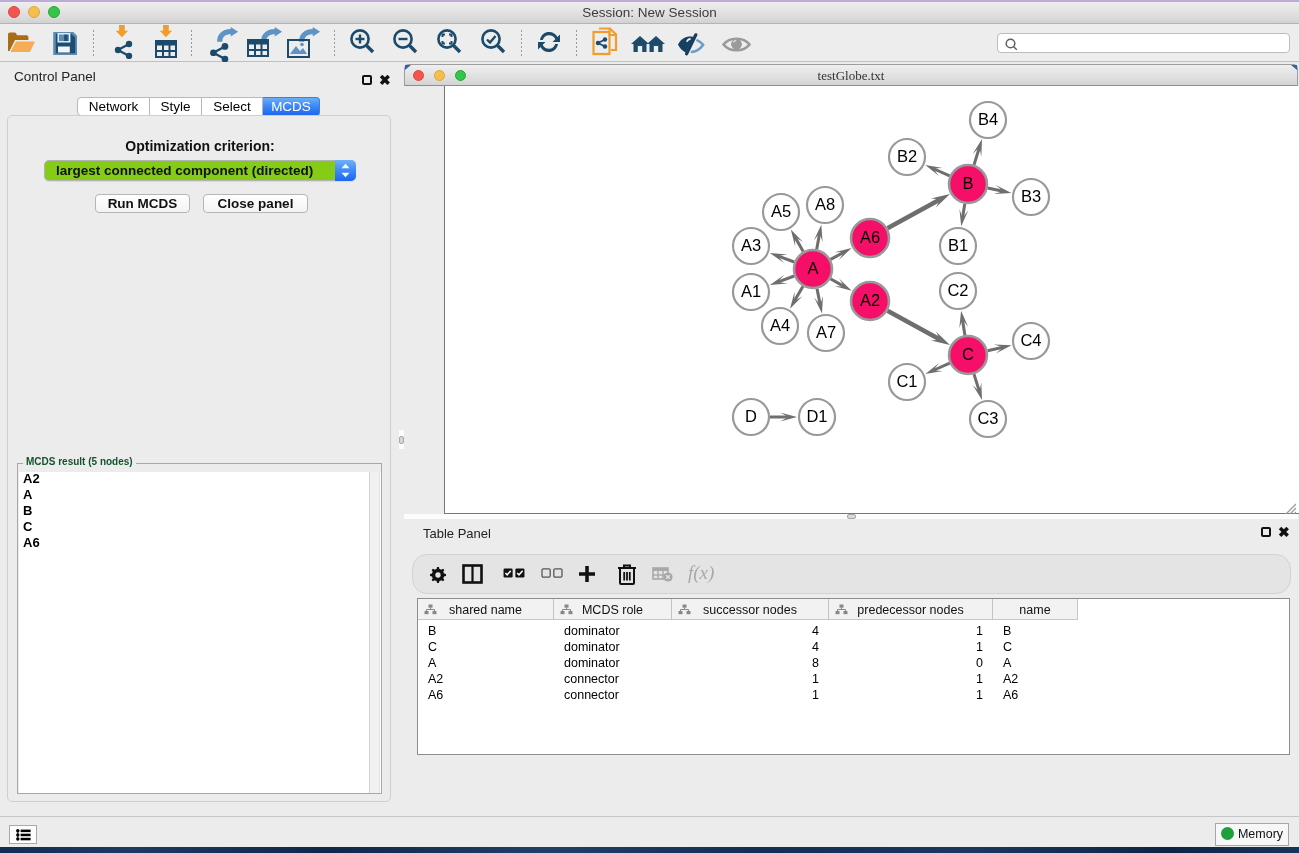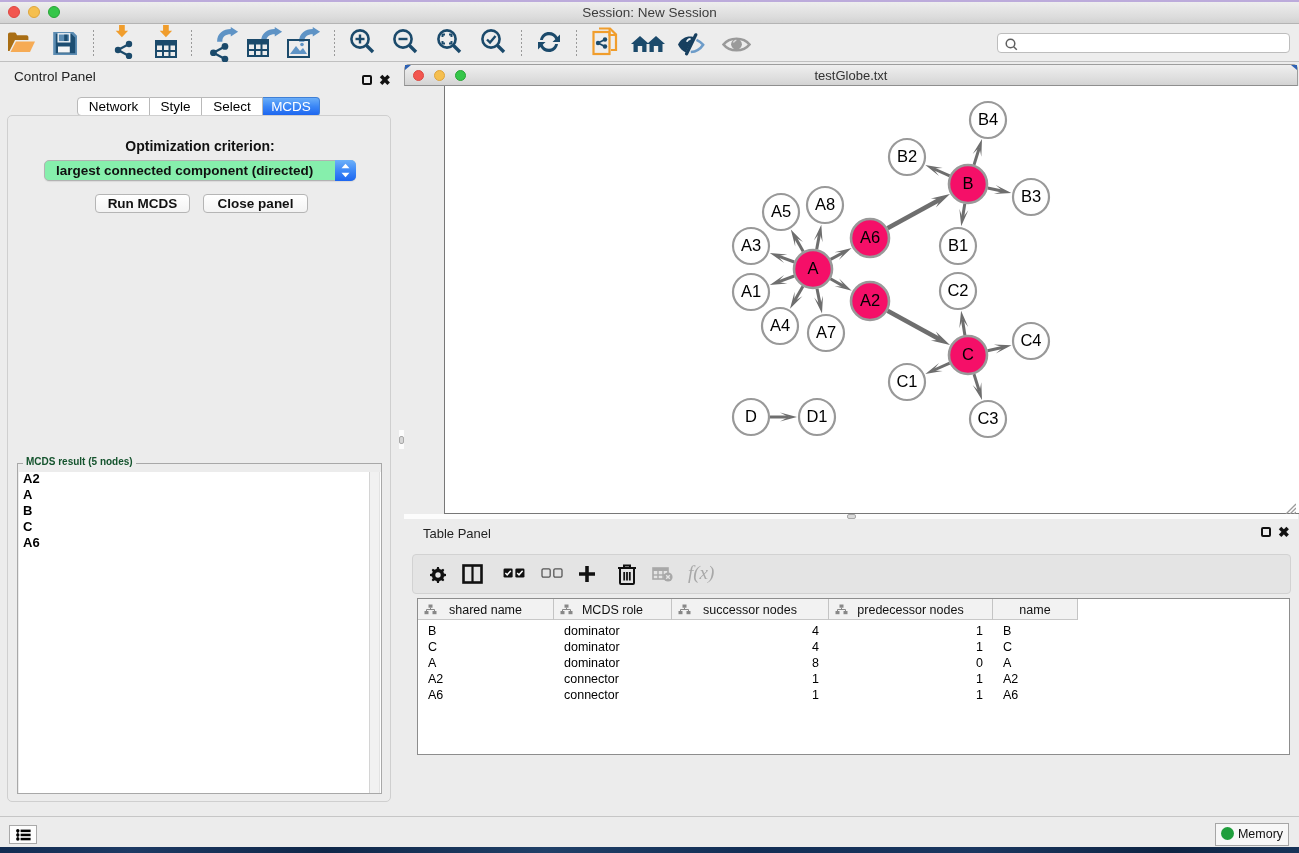--- a/index.html
+++ b/index.html
@@ -34,47 +34,47 @@
 .winbtn-x { position:absolute; font-size:14px; font-weight:bold; color:#111; line-height:10px;}
 #cptabs { position:absolute; left:77px; top:35px; height:19px; display:flex; }
 .tab { height:19px; line-height:18px; font-size:13.5px; text-align:center; background:#fff;
   border:1px solid #b9b9b9; border-left:none; color:#000000; padding:0; }
 .tab.first { border-left:1px solid #b9b9b9; border-radius:4px 0 0 4px; }
 .tab.last { border-radius:0 4px 4px 0; }
 .tab.sel { background:linear-gradient(#6aaef8,#3b87f6 50%,#1e66ef); color:#fff; border-color:#3f7fd6;}
 #cpinner { position:absolute; left:7px; top:53px; width:384px; height:687px;
   background:#ececec; border:1px solid #cfcfcf; border-radius:5px;font-weight:bold; }
 #optlabel { position:absolute; left:0; top:22px; width:384px; text-align:center; font-size:14px; color:#111;}
-#combo { position:absolute; left:36px; top:44px; width:312px; height:21px; background:#86efac;
+#combo { position:absolute; left:36px; top:44px; width:312px; height:21px; background:#84cc16;
   border:1px solid #b2b2b2; border-radius:5px; font-size:13.5px; line-height:19px; color:#111;
   padding-left:11px; box-shadow:0 1px 1px rgba(0,0,0,0.08);}
 #combo .spin { position:absolute; right:-1px; top:-1px; width:21px; height:21px; border-radius:0 5px 5px 0;
   background:linear-gradient(#6db1f9,#3f89f7 50%,#1d66f0); }
 .btn { position:absolute; height:19px; background:linear-gradient(#ffffff,#f3f3f3);
   border:1px solid #b5b5b5; border-radius:4px; font-size:13.5px; text-align:center; color:#111; line-height:17px;}
 #fieldset { position:absolute; left:9px; top:347px; width:365px; height:331px; border:1px solid #a8a8a8; }
 #fieldset .legend { position:absolute; left:5px; top:-8px; background:#ececec; padding:0 3px; font-size:10px; color:#14532d;}
 #mlist { position:absolute; left:1px; top:8px; width:362px; height:321px; background:#fff; }
 #mlist .sb { position:absolute; right:1px; top:0; width:11px; height:100%; background:#f1f1f1; border-left:1px solid #d4d4d4; border-right:1px solid #e2e2e2;}
 #mlist .items { position:absolute; left:4px; top:-1px; font-size:13px; line-height:16px; color:#000;}
 
 
 #netframe { left:404px; top:64px; width:894px; height:449px; }
 #nf-title { position:absolute; left:0; top:0; width:894px; height:22px;
   background:linear-gradient(#efefef,#dddddd 70%,#d3d3d3);
-  border:1px solid #9d9d9d; border-bottom:1px solid #8e8e8e; border-radius:5px 5px 0 0;}
+  border:1px solid #9d9d9d; border-bottom:1px solid #8e8e8e; border-radius:5px 5px 0 0;font-family:Liberation Serif, serif;}
 #nf-title .title { width:100%; text-align:center; font-size:13px; color:#323232; line-height:21px;}
 #nf-canvas { position:absolute; left:0; top:22px; width:894px; height:428px; background:#fff;
   border:1px solid #777; border-top:none;margin-left:40px; }
 
 
 #tpanel { left:404px; top:520px; width:895px; height:296px; background:#ececec;}
 #tpanel .phead { position:absolute; left:19px; top:6px; font-size:13px; color:#232323;}
 #ttoolbar { position:absolute; left:8px; top:34px; width:879px; height:40px; background:#e4e4e4;
-  border:1px solid #d2d2d2; border-radius:4px;}
+  border:1px solid #d2d2d2; border-radius:15px;}
 #ttable { position:absolute; left:13px; top:78px; width:873px; height:157px; background:#fff; border:1px solid #8d8d8d;}
 #thead { position:absolute; left:0; top:0; height:21px; background:#f2f2f2; border-bottom:1px solid #c8c8c8;}
 .hcell { position:absolute; top:0; height:21px; border-right:1px solid #c4c4c4; font-size:12.5px; color:#111;
   display:flex; align-items:center; justify-content:center;}
 .trow { position:absolute; font-size:12.5px; color:#000; height:16px; line-height:16px;}
 #ttabs { position:absolute; left:268px; top:269px; height:19px; display:flex;}
 
 
 #statusbar { left:0; top:816px; width:1299px; height:31px; background:#ececec; border-top:1px solid #c6c6c6;}
 #listbtn { position:absolute; left:9px; top:8px; width:28px; height:19px; background:#fdfdfd;

